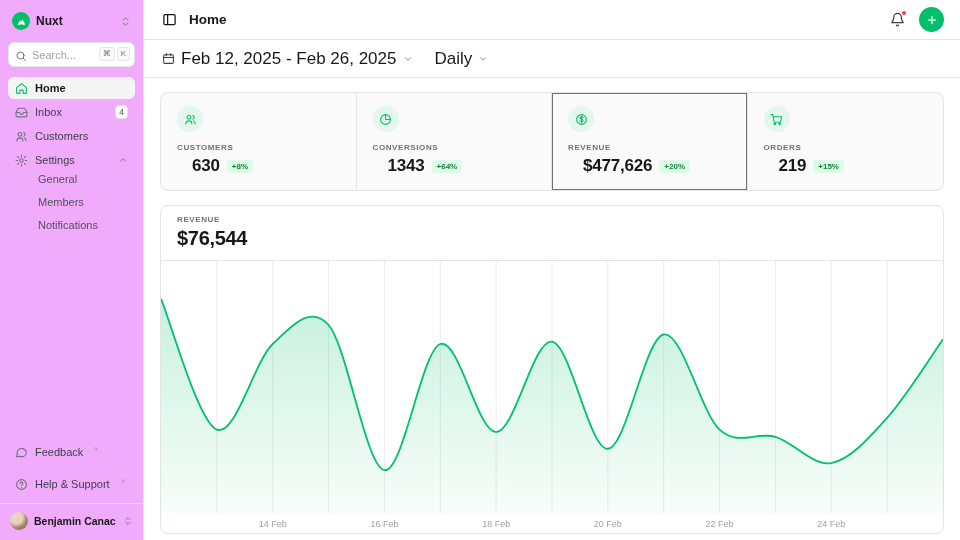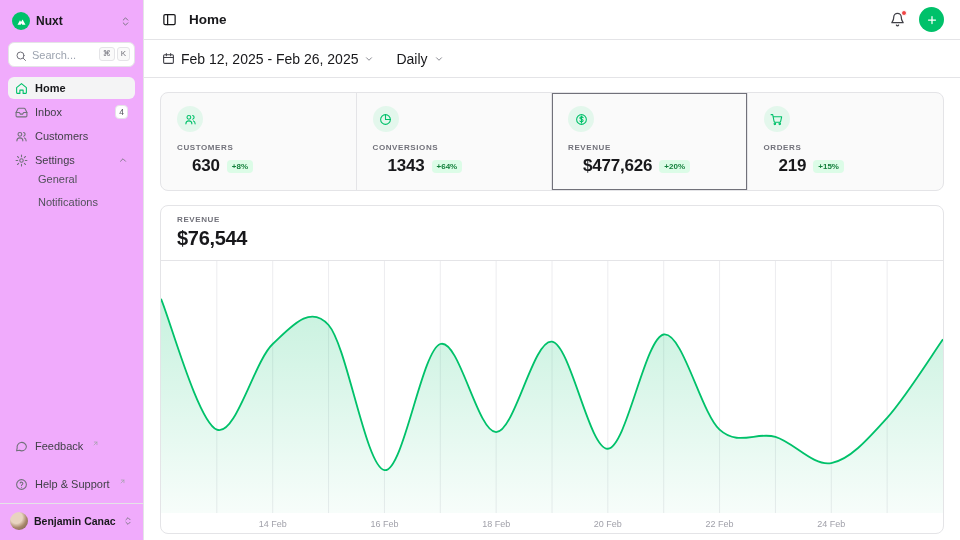--- a/index.html
+++ b/index.html
@@ -29,21 +29,21 @@
   .nav { flex:1; display:flex; flex-direction:column; gap:2px; min-height:0; }
   .side-item { display:flex; align-items:center; gap:7px; padding:0 7px; height:22px;
     border-radius:6px; font-size:11px; color:#3f3f46; cursor:pointer; flex:none; }
   .side-item.active { background:#f4f4f5; color:#18181b; font-weight:700; }
   .side-item .ic { display:flex; flex:none; }
   .side-item .trail { margin-left:auto; display:flex; align-items:center; }
   .count-badge { font-size:8.5px; color:#52525b; border:1px solid #e4e4e7;
     border-radius:4px; padding:0 3px; line-height:1.5; background:#fff; }
   .sub-item { padding-left:30px; height:21px; font-size:11px; color:#52525b;
     display:flex; align-items:flex-start; border-radius:6px; cursor:pointer; flex:none; }
-  .side-footer { display:flex; flex-direction:column; gap:16px; }
+  .side-footer { display:flex; flex-direction:column; gap:10px; }
   .ext { margin-left:2px; margin-bottom:6px; display:flex; }
   .user-row { border-top:1px solid #e4e4e7; margin:8px -8px 0; padding:8px 10px 2px;
     display:flex; align-items:center; gap:6px; cursor:pointer; }
   .avatar { width:18px; height:18px; border-radius:50%; flex:none;
     background:radial-gradient(circle at 35% 30%, #e8d4c0 0 35%, #a8876b 60%, #6b5646 100%); }
   .user-name { font-size:10.5px; font-weight:600; color:#18181b; white-space:nowrap;
     overflow:hidden; text-overflow:ellipsis; }
 
   
   main { flex:1; min-width:0; display:flex; flex-direction:column; }
@@ -56,21 +56,21 @@
   .topbar .right { display:flex; align-items:center; gap:12px; }
   .bell-wrap { position:relative; }
   .red-dot { position:absolute; top:0px; right:0px; width:6px; height:6px;
     border-radius:50%; background:#ef4444; border:1px solid #fff; }
   .plus-btn { width:25px; height:25px; border-radius:50%; background:#00C16A;
     border:none; color:#fff; font-size:15px; line-height:1; cursor:pointer;
     display:flex; align-items:center; justify-content:center; padding:0; }
   .toolbar { height:38px; border-bottom:1px solid #e4e4e7; display:flex;
     align-items:center; gap:18px; padding:0 16px; flex:none; }
   .ghost-btn { border:none; background:none; display:flex; align-items:center; gap:6px;
-    font-size:14px; color:#18181b; cursor:pointer; padding:4px 2px;
+    font-size:17px; color:#18181b; cursor:pointer; padding:4px 2px;
     font-family:"Liberation Sans", sans-serif; }
 
   .content { flex:1; min-height:0; display:flex; flex-direction:column;
     padding:14px 16px 6px; }
 
   
   .stats { display:grid; grid-template-columns:repeat(4,1fr); border:1px solid #e4e4e7;
     border-radius:8px; background:#fafafa; overflow:hidden; flex:none; }
   .stat { padding:13px 16px 14px; border-right:1px solid #e4e4e7; cursor:pointer; }
   .stat:last-child { border-right:none; }
@@ -176,20 +176,23 @@
         <span>Settings</span>
         <span class="trail">
           <svg width="10" height="10" viewBox="0 0 24 24" fill="none" stroke="#71717a" stroke-width="2" stroke-linecap="round" stroke-linejoin="round">
               <path d="m6 15 6-6 6 6"></path>
             </svg>
         </span>
       </div>
 
       <div class="sub-item">
           <span>General</span>
+        </div>
+      <div class="sub-item">
+          <span>Members</span>
         </div>
       <div class="sub-item">
           <span>Notifications</span>
         </div>
     </nav>
 
     <div class="side-footer">
       <div class="side-item">
         <span class="ic">
           <svg width="13" height="13" viewBox="0 0 24 24" fill="none" stroke="#71717a" stroke-width="2" stroke-linecap="round" stroke-linejoin="round">

